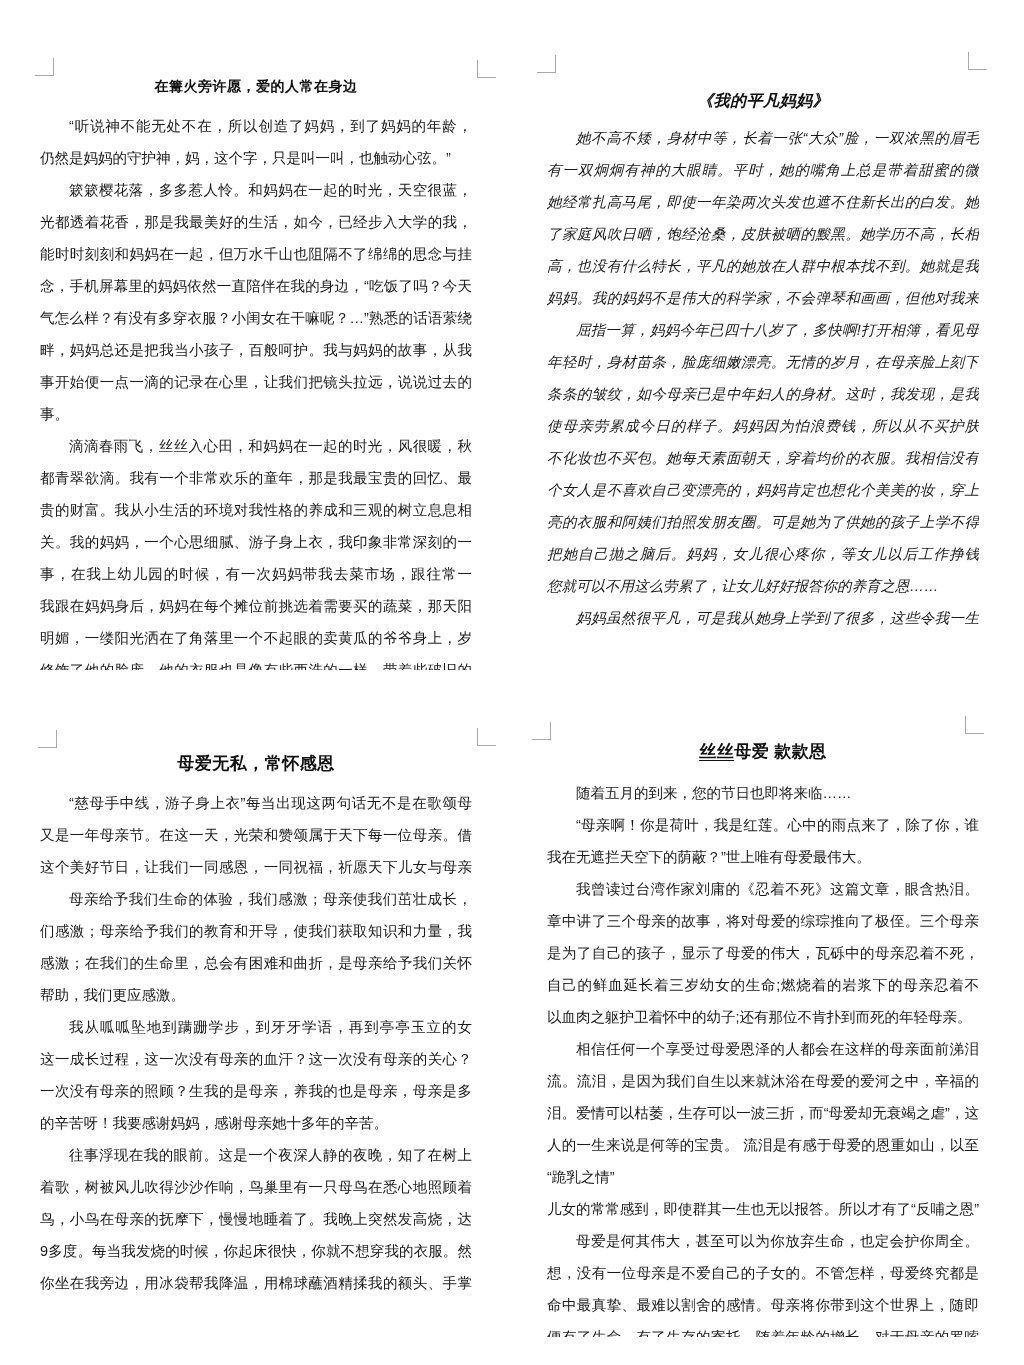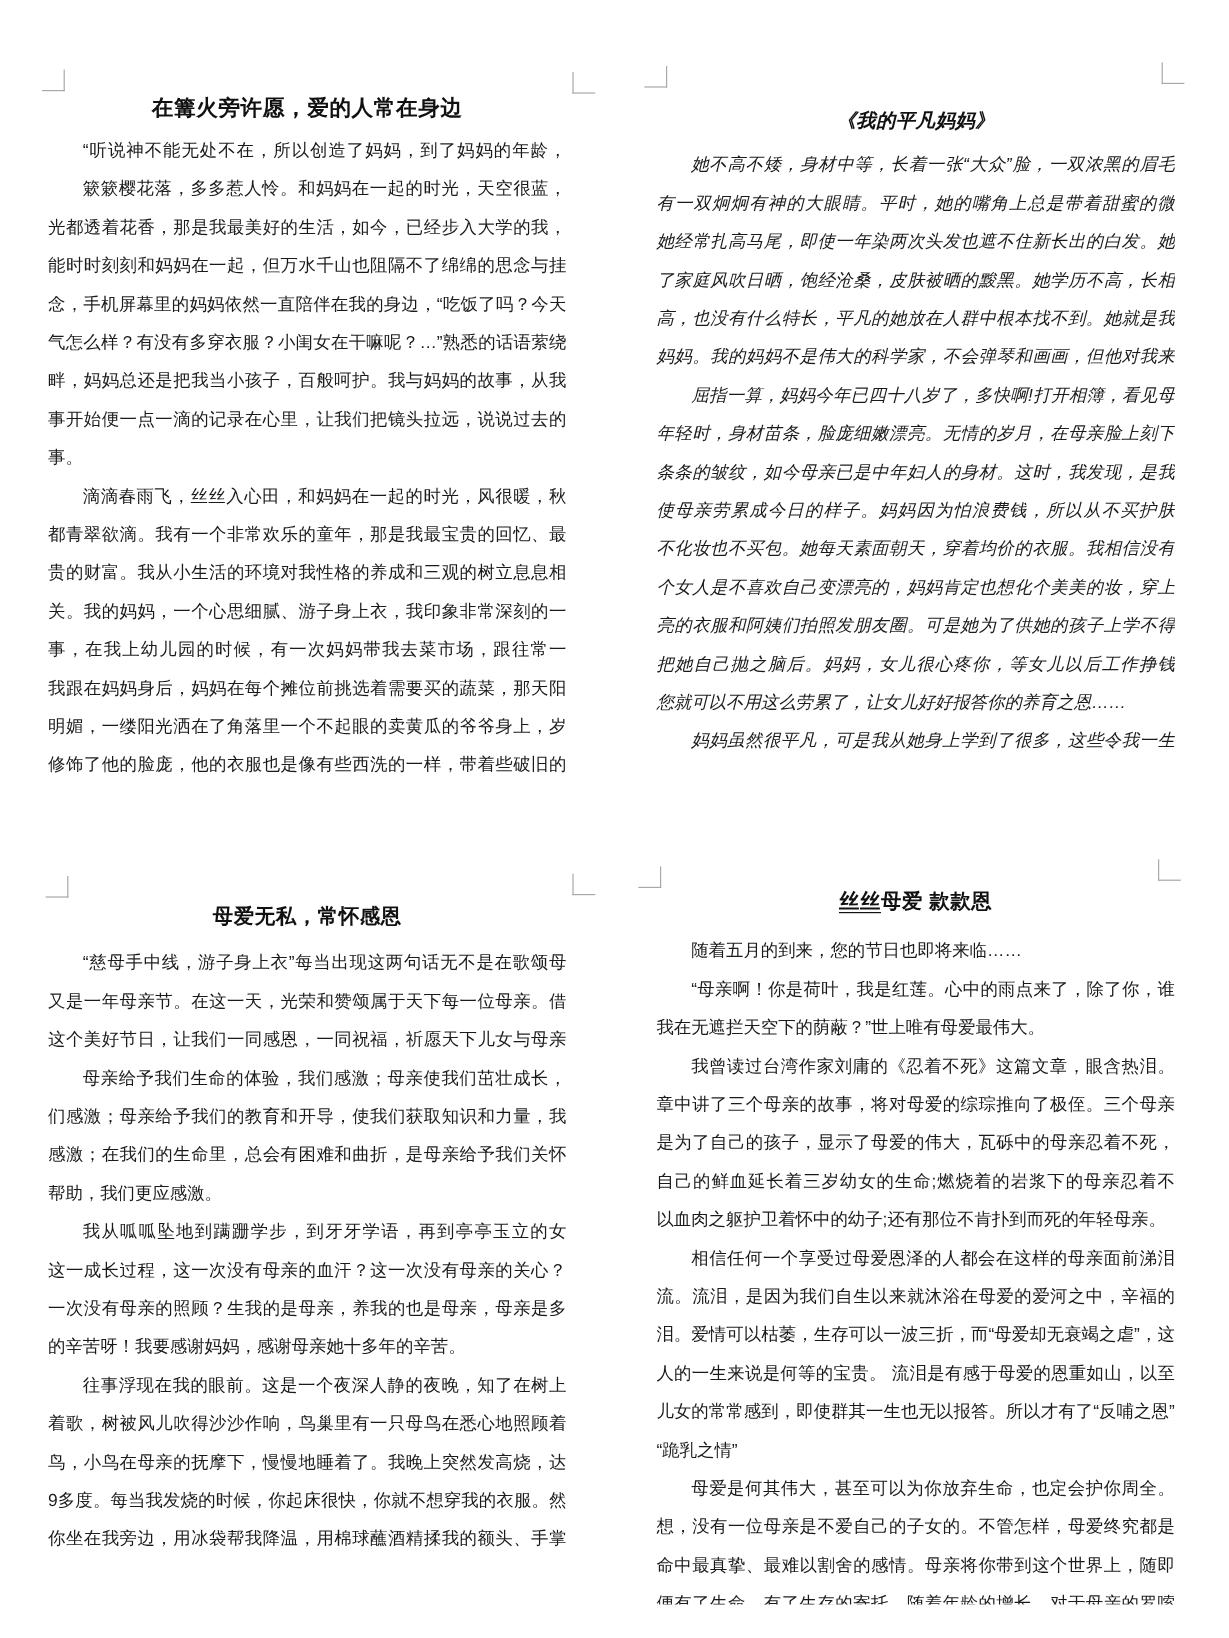--- a/index.html
+++ b/index.html
@@ -45,21 +45,21 @@
   .page-title {
     position: absolute;
     left: 40px;
     width: 432px;
     text-align: center;
     font-weight: bold;
     color: #111111;
     letter-spacing: 0.5px;
     white-space: nowrap;
   }
-  #page-0 .page-title { top: 78px; font-size: 18px; }
+  #page-0 .page-title { top: 78px; font-size: 14px; }
   #page-1 .page-title { top: 91px; font-size: 16px; left: 35px; }
   #page-2 .page-title { top: 62px; font-size: 17px; }
   #page-3 .page-title { top: 50px; font-size: 17px; left: 35px; }
 
   .title-underline {
     text-decoration: underline;
     text-underline-offset: 3px;
     font-family: Liberation Serif, serif;
   }
 
@@ -87,20 +87,21 @@
 </style>
 </head>
 <body>
 
 <div class="page" id="page-0">
   <div class="crop-mark tl"></div>
   <div class="crop-mark tr"></div>
   <div class="page-title"><span class="title-underline"></span><span>在篝火旁许愿，爱的人常在身边</span></div>
   <div class="page-body">
       <div class="line indent">“听说神不能无处不在，所以创造了妈妈，到了妈妈的年龄，妈，</div>
+      <div class="line end">仍然是妈妈的守护神，妈，这个字，只是叫一叫，也触动心弦。”</div>
       <div class="line indent">簌簌樱花落，多多惹人怜。和妈妈在一起的时光，天空很蓝，阳</div>
       <div class="line">光都透着花香，那是我最美好的生活，如今，已经步入大学的我，不</div>
       <div class="line">能时时刻刻和妈妈在一起，但万水千山也阻隔不了绵绵的思念与挂</div>
       <div class="line">念，手机屏幕里的妈妈依然一直陪伴在我的身边，“吃饭了吗？今天天</div>
       <div class="line">气怎么样？有没有多穿衣服？小闺女在干嘛呢？…”熟悉的话语萦绕耳</div>
       <div class="line">畔，妈妈总还是把我当小孩子，百般呵护。我与妈妈的故事，从我记</div>
       <div class="line">事开始便一点一滴的记录在心里，让我们把镜头拉远，说说过去的故</div>
       <div class="line end">事。</div>
       <div class="line indent">滴滴春雨飞，丝丝入心田，和妈妈在一起的时光，风很暖，秋天</div>
       <div class="line">都青翠欲滴。我有一个非常欢乐的童年，那是我最宝贵的回忆、最珍</div>
@@ -171,20 +172,20 @@
       <div class="line end">我在无遮拦天空下的荫蔽？”世上唯有母爱最伟大。</div>
       <div class="line indent">我曾读过台湾作家刘庸的《忍着不死》这篇文章，眼含热泪。文</div>
       <div class="line">章中讲了三个母亲的故事，将对母爱的综琮推向了极侄。三个母亲都</div>
       <div class="line">是为了自己的孩子，显示了母爱的伟大，瓦砾中的母亲忍着不死，用</div>
       <div class="line">自己的鲜血延长着三岁幼女的生命;燃烧着的岩浆下的母亲忍着不死，</div>
       <div class="line end">以血肉之躯护卫着怀中的幼子;还有那位不肯扑到而死的年轻母亲。</div>
       <div class="line indent">相信任何一个享受过母爱恩泽的人都会在这样的母亲面前涕泪横</div>
       <div class="line">流。流泪，是因为我们自生以来就沐浴在母爱的爱河之中，辛福的流</div>
       <div class="line">泪。爱情可以枯萎，生存可以一波三折，而“母爱却无衰竭之虐”，这于</div>
       <div class="line">人的一生来说是何等的宝贵。 流泪是有感于母爱的恩重如山，以至做</div>
+      <div class="line end">“跪乳之情”</div>
       <div class="line">儿女的常常感到，即使群其一生也无以报答。所以才有了“反哺之恩”</div>
-      <div class="line end">“跪乳之情”</div>
       <div class="line indent">母爱是何其伟大，甚至可以为你放弃生命，也定会护你周全。我</div>
       <div class="line">想，没有一位母亲是不爱自己的子女的。不管怎样，母爱终究都是生</div>
       <div class="line">命中最真挚、最难以割舍的感情。母亲将你带到这个世界上，随即你</div>
       <div class="line">便有了生命，有了生存的寄托，随着年龄的增长，对于母亲的罗嗦与</div>
     </div>
 </div>
 
 </body></html>

